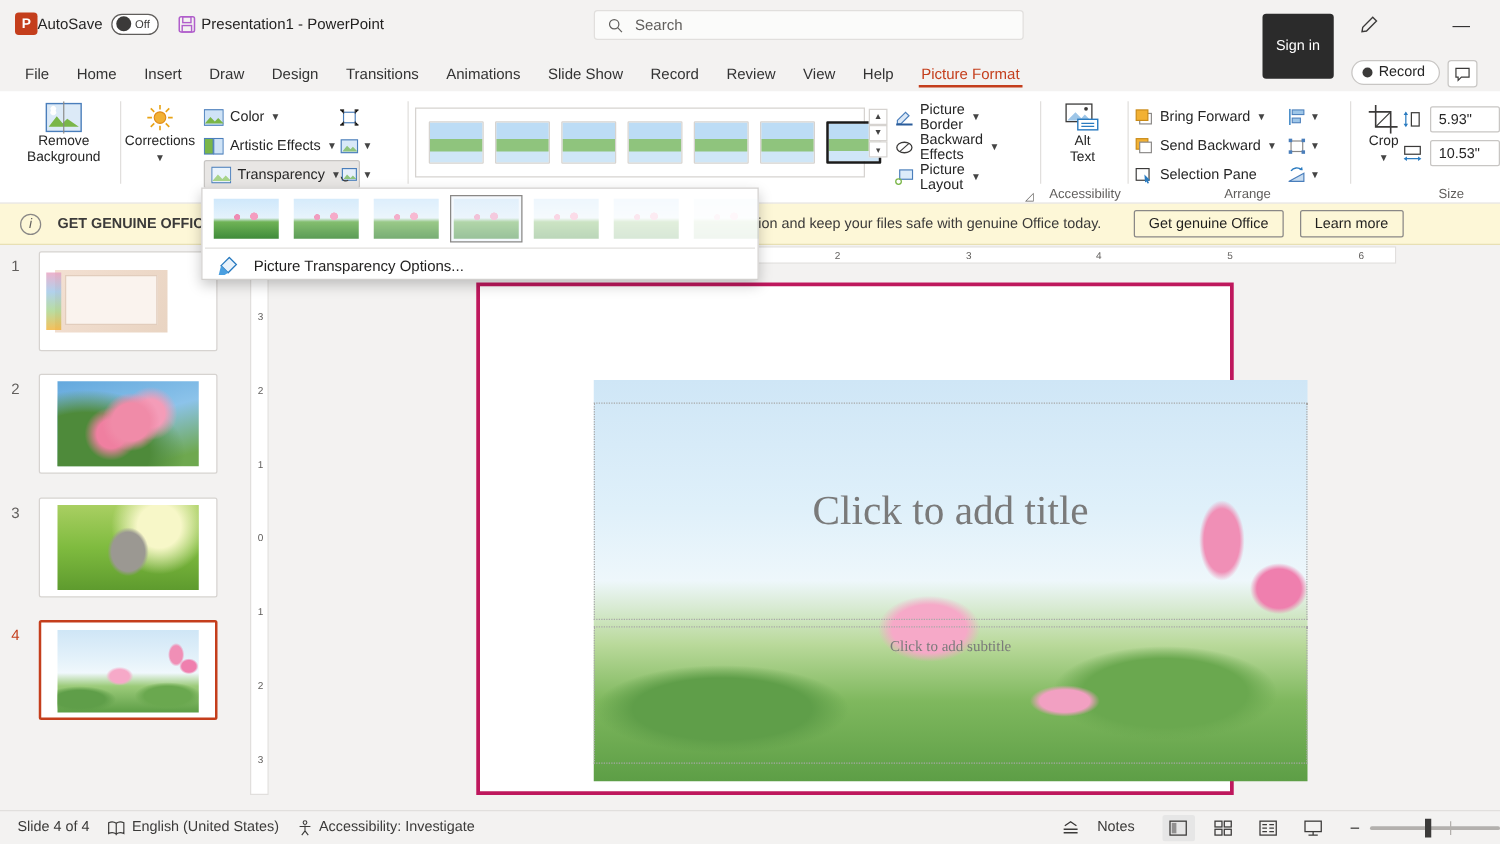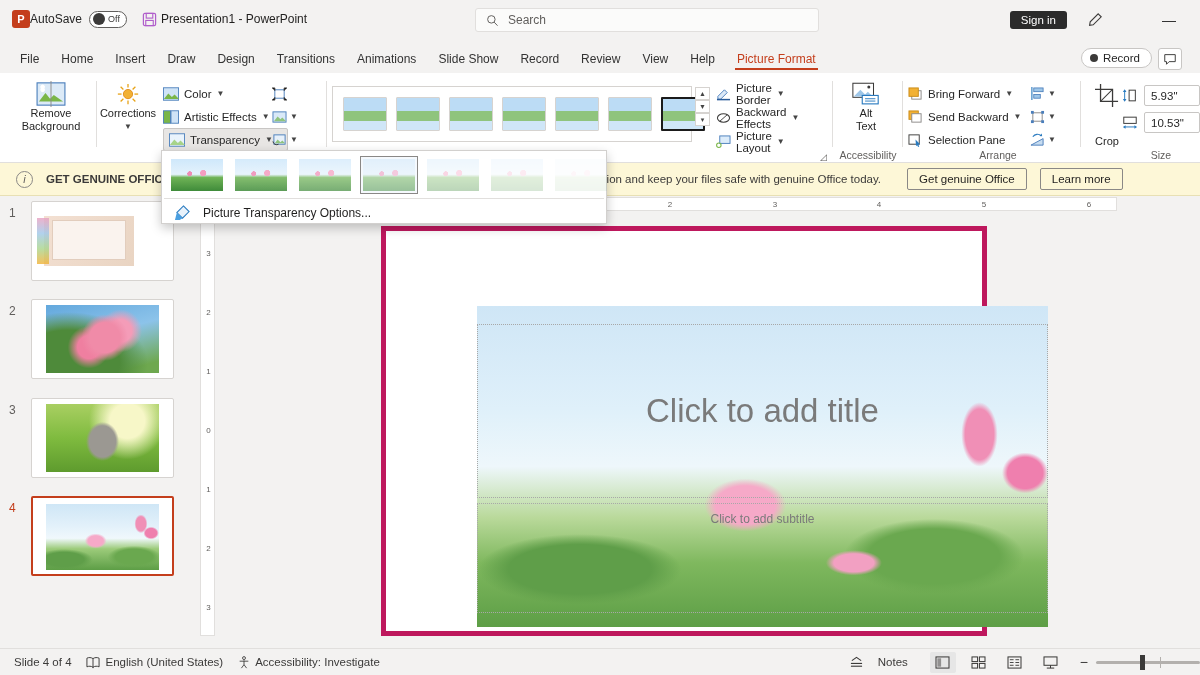--- a/index.html
+++ b/index.html
@@ -41,21 +41,21 @@
   .doc-title { margin-left: 4px; font-size: 12px; color: #201f1e; }
   .searchbox {
     position: absolute; left: 475px; top: 8px; width: 344px; height: 24px;
     background: #fbfbfa; border: 1px solid #e1dfdd; border-radius: 3px;
     display: flex; align-items: center; padding-left: 10px; gap: 9px;
   }
   .searchbox .sph { font-size: 12px; color: #605e5c; }
   .signin-btn {
     position: absolute; right: 133px; top: 11px;
     background: #2b2b2b; color: #fff; font-size: 11.5px;
-    padding: 3px 11px; border-radius: 3px;
+    padding: 20px 11px; border-radius: 3px;
   }
   .tb-icon {
     position: absolute; top: 11px; width: 18px; height: 18px;
     display: flex; align-items: center; justify-content: center;
   }
   #pen-icon { right: 96px; }
   #min-icon { right: 22px; color: #333; font-size: 14px; }
 
   
   .tabbar {
@@ -192,21 +192,21 @@
     position: absolute; left: 200px; top: 26px; width: 15px; height: 414px;
     background: #fff; border: 1px solid #e1dfdd;
   }
   .vtick {
     position: absolute; left: 0; width: 15px; text-align: center;
     font-size: 8px; color: #605e5c;
   }
 
   .canvas-wrap {
     position: absolute; left: 381px; top: 30px; width: 606px; height: 410px;
-    background: #fff; border: 5px solid #be185d;
+    background: #fff; border: 3px solid #be185d; font-family: Liberation Serif, serif;
   }
   .slideimg {
     position: absolute; left: 91px; top: 75px; width: 571px; height: 321px;
     overflow: hidden;
     background:
       radial-gradient(ellipse 26px 46px at 88% 40%, #f08fb6 0 55%, rgba(240,143,182,0) 70%),
       radial-gradient(ellipse 34px 30px at 96% 52%, #ef7fae 0 52%, rgba(239,127,174,0) 68%),
       radial-gradient(ellipse 62px 40px at 47% 62%, #f6a9c8 0 48%, rgba(246,169,200,0) 66%),
       radial-gradient(ellipse 40px 18px at 66% 80%, #f2a0c2 0 50%, rgba(242,160,194,0) 70%),
       radial-gradient(ellipse 120px 50px at 80% 78%, #6aa84f 0 55%, rgba(106,168,79,0) 75%),
@@ -552,21 +552,21 @@
               <path d="M3 4a6 6 0 019-1" fill="none" stroke="#2a7bc0" stroke-width="1.2"></path>
               <path d="M12.5 0.5l.5 3-3-.3z" fill="#2a7bc0"></path>
             </svg>
         </span>
         <span class="chev">▼</span>
       </div>
     </div>
     <div class="vsep" style="left:1080px;"></div>
 
     <div class="grp" style="left:1084px;width:46px;">
-      <div class="bigbtn" style="padding-top:10px;gap:28px;">
+      <div class="bigbtn" style="padding-top:10px;">
         <span>
           <svg width="26" height="24" viewBox="0 0 28 26">
               <g stroke="#3b3a39" stroke-width="1.4" fill="none">
                 <path d="M7 1v19h19"></path>
                 <path d="M1 7h19v19"></path>
               </g>
               <line x1="7" y1="20" x2="20" y2="7" stroke="#3b3a39" stroke-width="1.1"></line>
             </svg>
         </span>
         <span>Crop</span>

